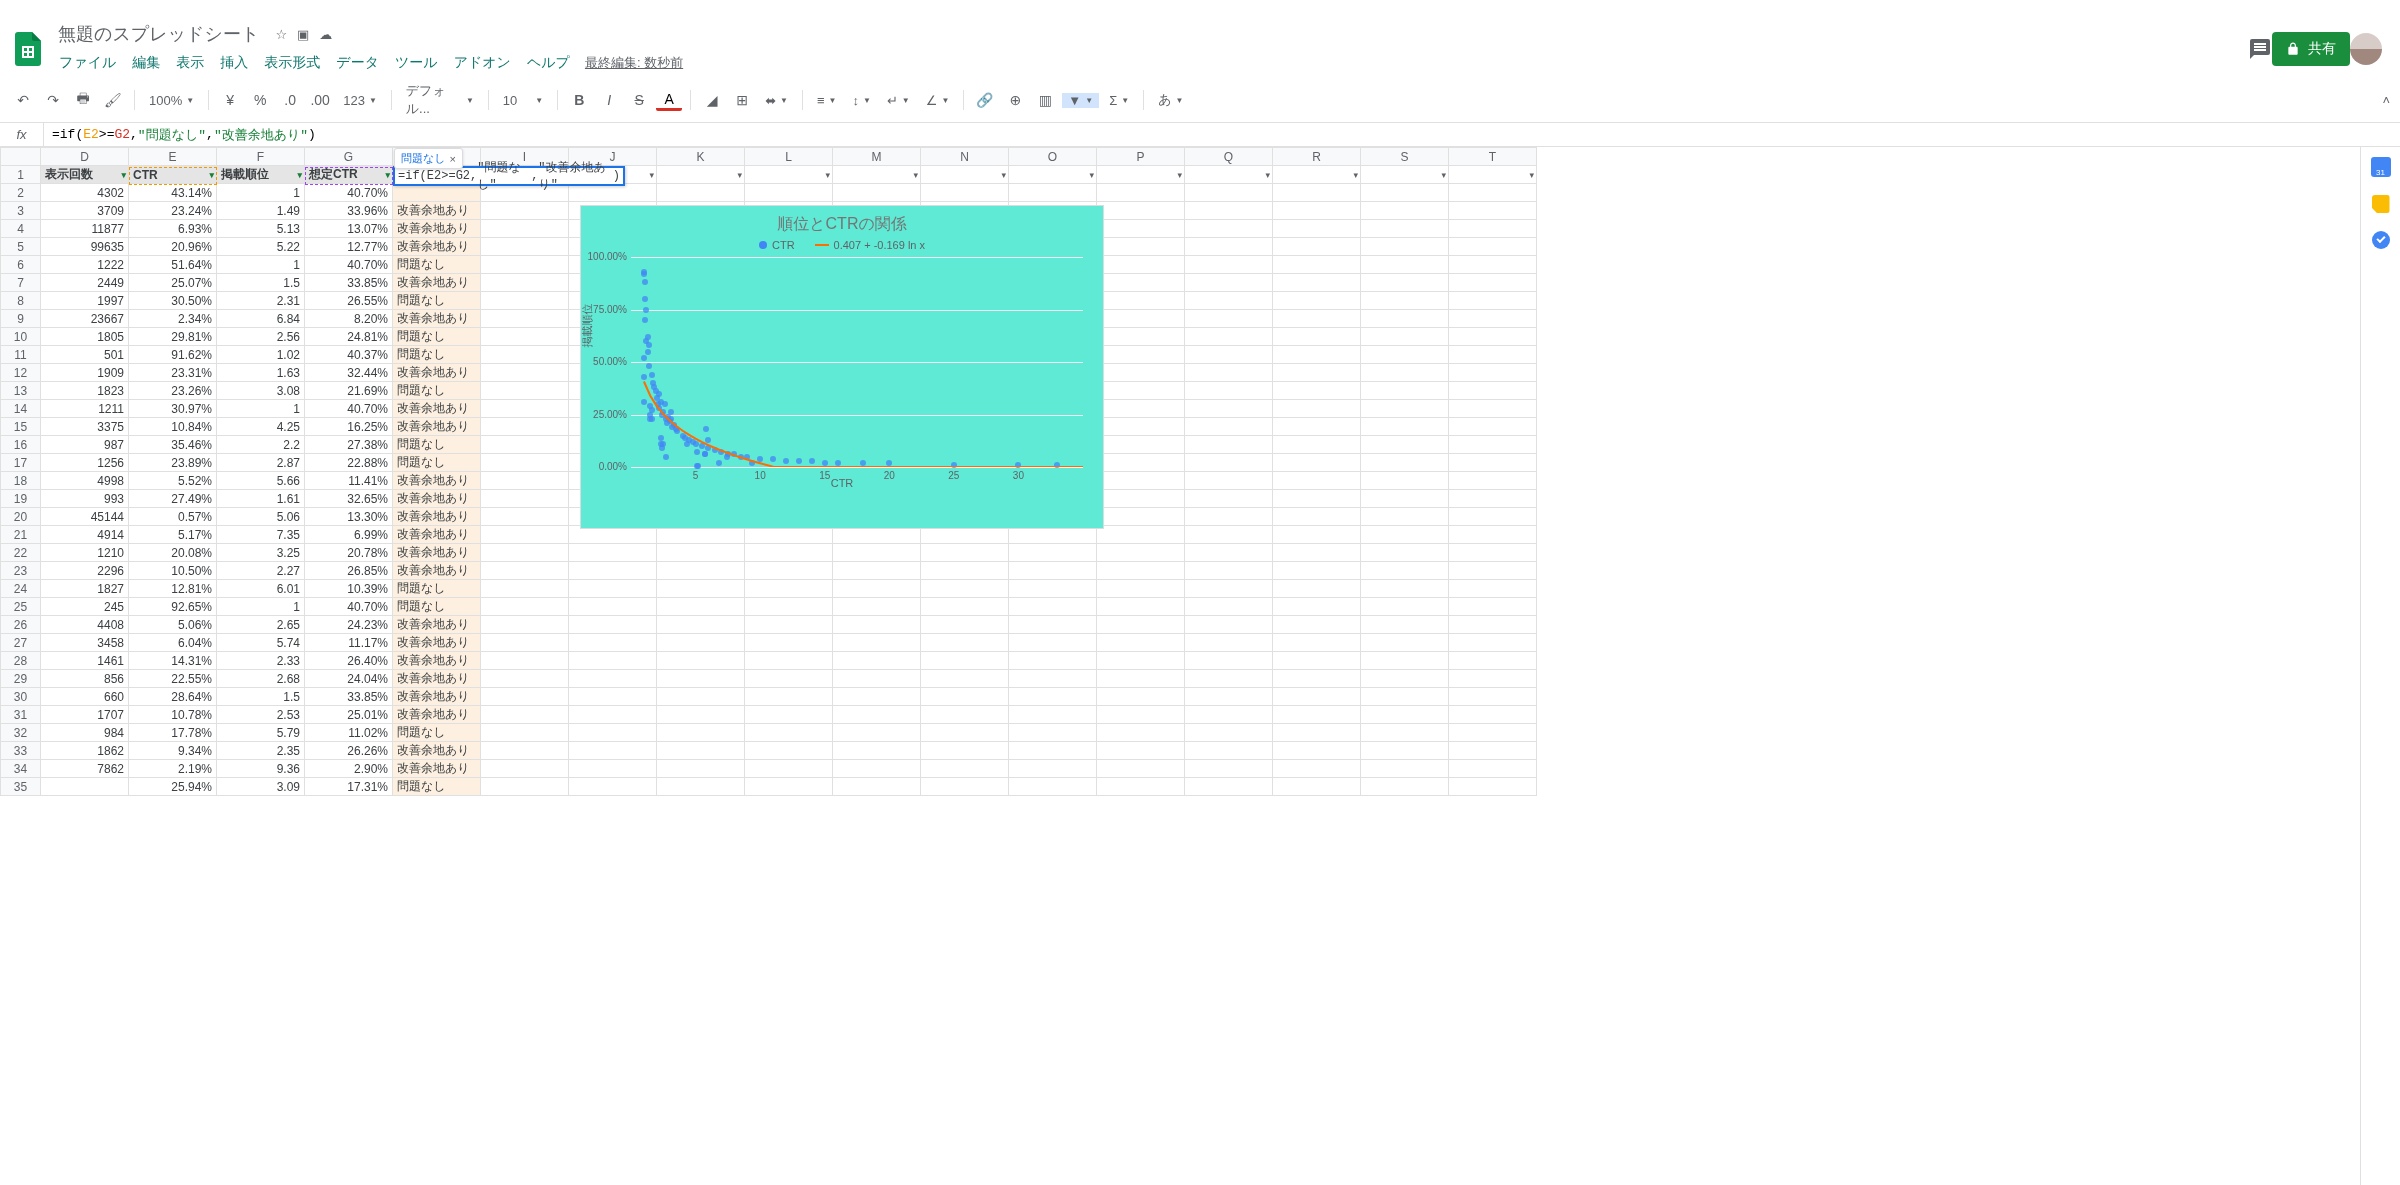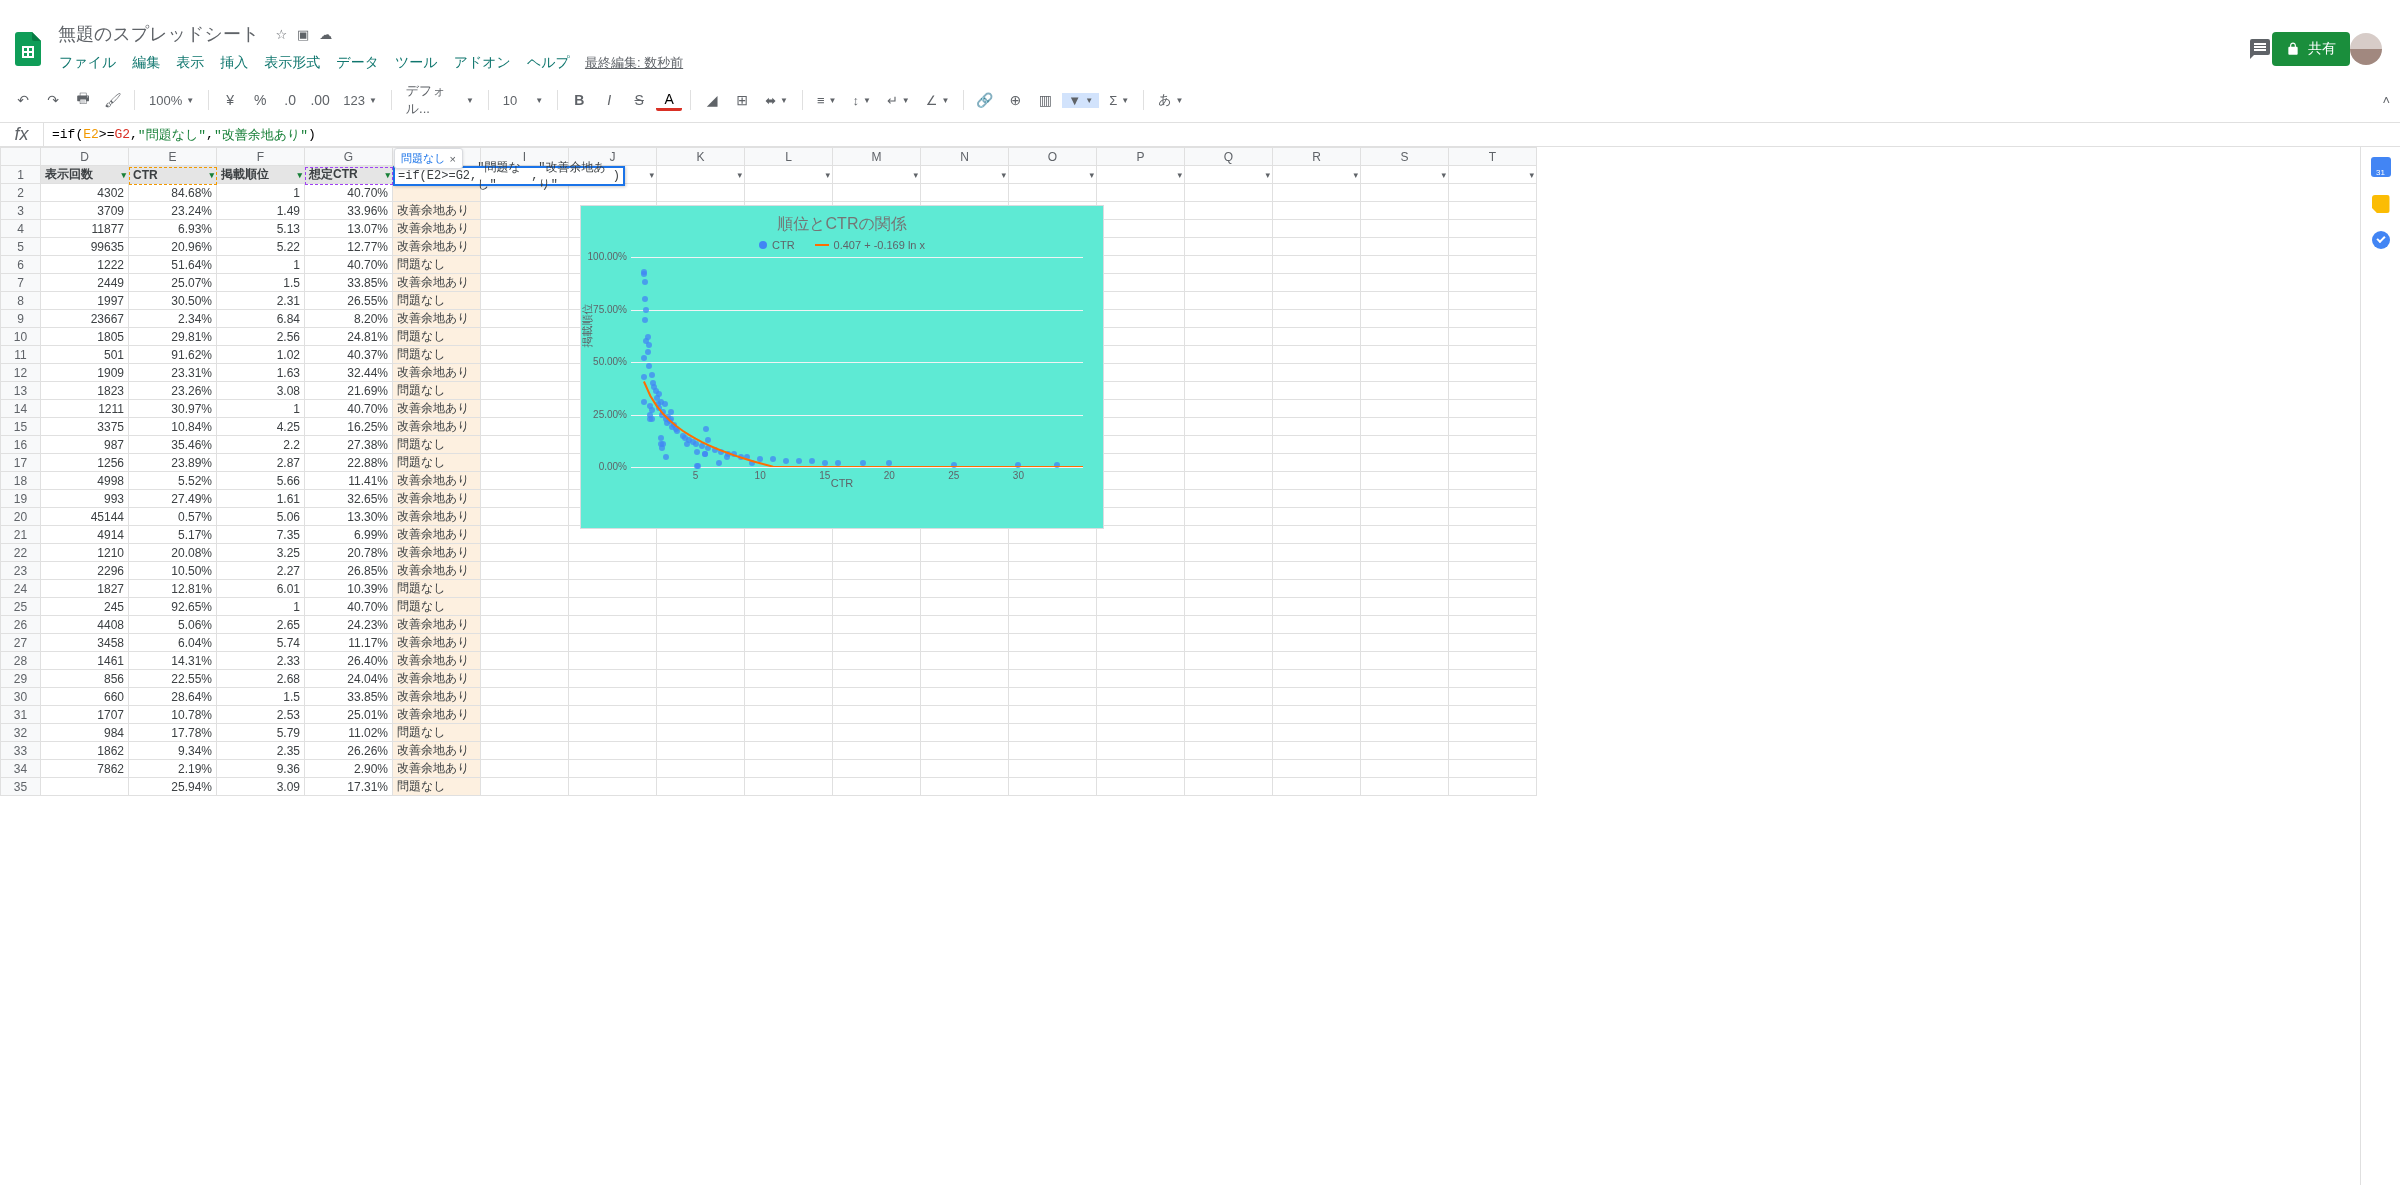--- a/index.html
+++ b/index.html
@@ -27,21 +27,21 @@
 .toolbar { display: flex; align-items: center; padding: 4px 10px; border-bottom: 1px solid #e0e0e0; gap: 4px; flex-wrap: nowrap; }
 .tb-btn { min-width: 26px; height: 26px; display: flex; align-items: center; justify-content: center; color: #5f6368; cursor: pointer; border-radius: 2px; font-size: 14px; }
 .tb-sep { width: 1px; height: 20px; background: #e0e0e0; margin: 0 4px; }
 .tb-select { display: flex; align-items: center; gap: 4px; padding: 0 6px; color: #5f6368; font-size: 13px; cursor: pointer; }
 .tb-select .arrow { font-size: 8px; }
 .filter-active { background: #d2e3fc; }
 .collapse-arrow { margin-left: auto; color: #5f6368; cursor: pointer; }
 
 
 .formula-bar { display: flex; align-items: center; border-bottom: 1px solid #e0e0e0; height: 24px; }
-.fx { width: 44px; text-align: center; font-style: italic; color: #5f6368; border-right: 1px solid #e0e0e0; font-size: 18px; height: 100%; display: flex; align-items: center; justify-content: center; }
+.fx { width: 44px; text-align: center; font-style: italic; color: #5f6368; border-right: 1px solid #e0e0e0; font-size: 13px; height: 100%; display: flex; align-items: center; justify-content: center; }
 .formula-input { flex: 1; padding: 0 8px; font-family: 'Courier New', monospace; font-size: 13px; height: 100%; display: flex; align-items: center; }
 .formula-input .fn { color: #000; }
 .formula-input .ref1 { color: #f29900; }
 .formula-input .ref2 { color: #d93025; }
 .formula-input .str { color: #188038; }
 
 
 .main { flex: 1; display: flex; overflow: hidden; position: relative; }
 .grid-wrap { flex: 1; overflow: auto; position: relative; }
 .grid { border-collapse: collapse; table-layout: fixed; }
@@ -278,21 +278,21 @@
               <td>
                 <span class="filter-icon filter-icon-grey">▾</span>
               </td>
               <td>
                 <span class="filter-icon filter-icon-grey">▾</span>
               </td>
             </tr>
             <tr>
               <td class="row-header">2</td>
               <td class="cell-num">4302</td>
-              <td class="cell-num">84.68%</td>
+              <td class="cell-num">43.14%</td>
               <td class="cell-num">1</td>
               <td class="cell-num">40.70%</td>
               <td class="cell-txt highlight-col"></td>
               <td></td>
               <td></td>
               <td></td>
               <td></td>
               <td></td>
               <td></td>
               <td></td>

